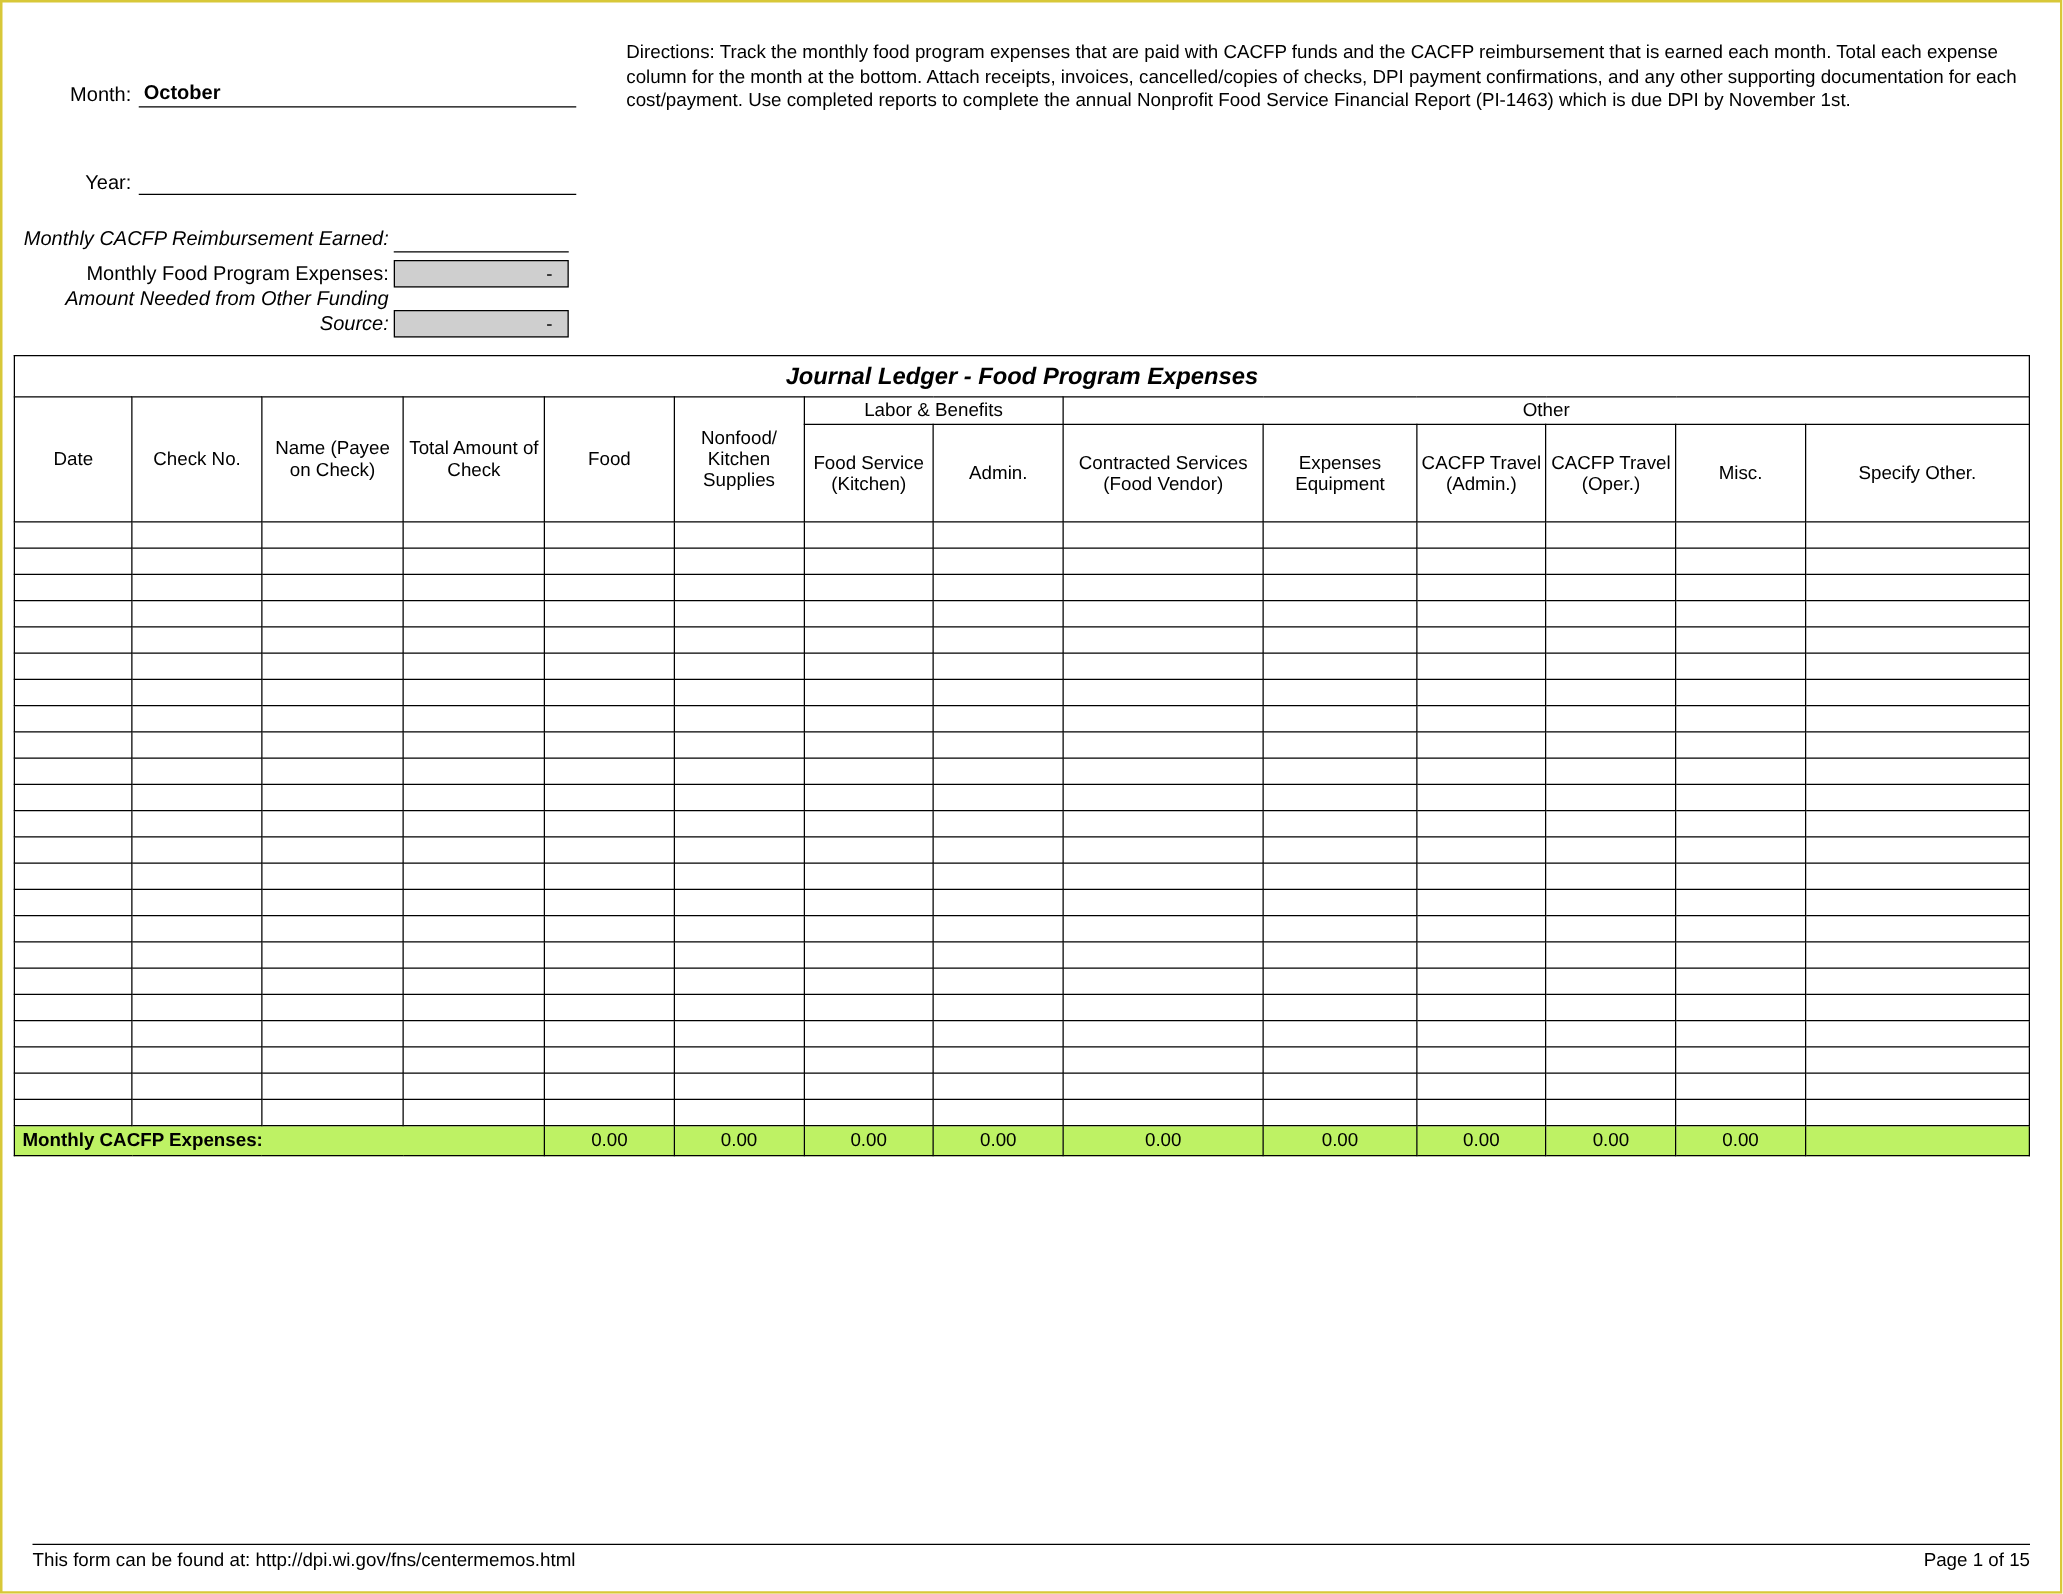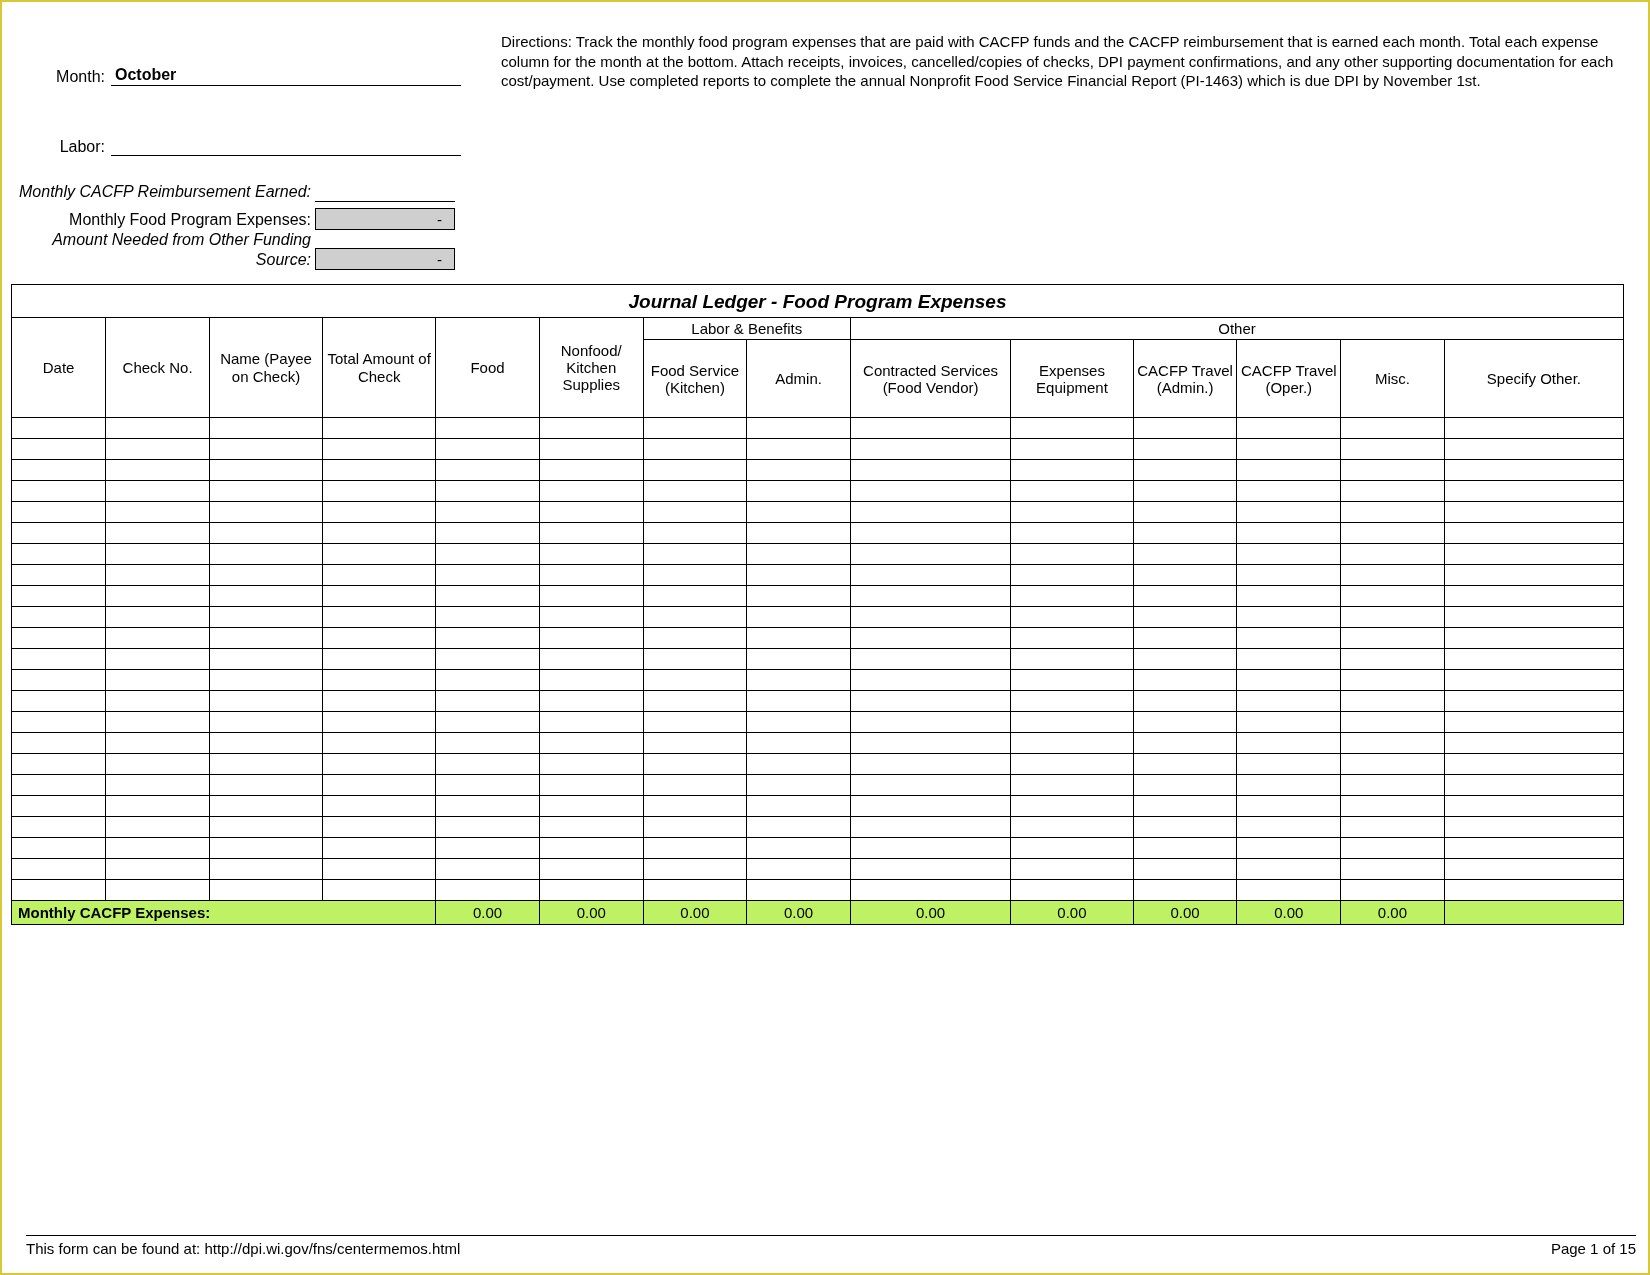--- a/index.html
+++ b/index.html
@@ -144,42 +144,42 @@
   col.c-contr   { width: 8.5%; }
   col.c-kitch   { width: 6.5%; }
   col.c-tradm   { width: 5.5%; }
   col.c-troper  { width: 5.5%; }
   col.c-misc    { width: 5.5%; }
   col.c-spec    { width: 9.5%; }
   .footer-bar {
     position: absolute;
     bottom: 16px;
     left: 24px;
-    right: 12px;
+    right: 24px;
     display: flex;
     justify-content: space-between;
     font-size: 15px;
     border-top: 1px solid #000;
     padding-top: 4px;
   }
 </style>
 </head>
 <body>
 
 <div class="outer-frame">
   <div class="page">
 
     <div class="top-section">
       <div class="left-block">
         <div class="field-row month-row">
           <div class="field-label">Month:</div>
           <div class="field-line">October</div>
         </div>
         <div class="field-row year-row">
-          <div class="field-label">Labor:</div>
+          <div class="field-label">Year:</div>
           <div class="field-line"></div>
         </div>
 
         <div class="stack-labels">
           <div class="stack-row">
             <div class="stack-label-cell multi-line-label">Monthly CACFP Reimbursement Earned:</div>
             <div class="stack-value-cell"></div>
           </div>
           <div class="stack-row" style="margin-top:6px;">
             <div class="stack-label-cell">Monthly Food Program Expenses:</div>

